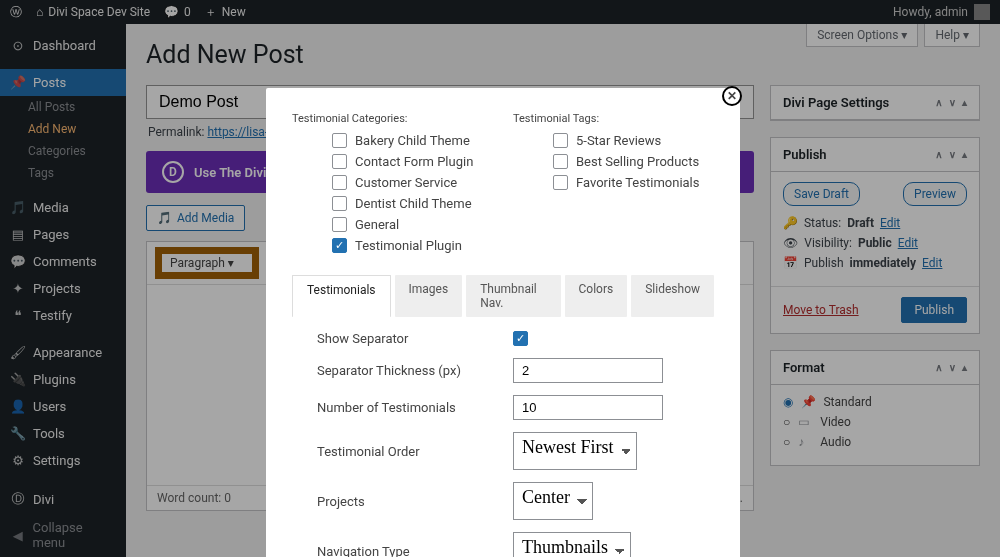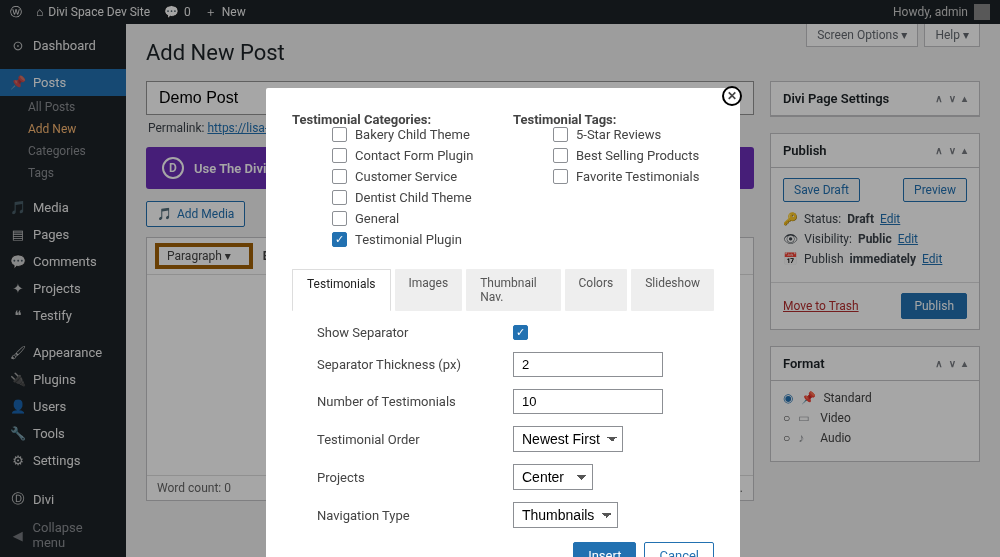--- a/index.html
+++ b/index.html
@@ -20,77 +20,77 @@
   .sidebar-item.current::after { content: ""; position: absolute; right: -6px; top: 50%; transform: translateY(-50%); border: 6px solid transparent; border-right-color: #f1f1f1; }
   .sidebar-sub { padding: 4px 10px 4px 28px; color: #8c8f94; font-size: 12px; }
   .sidebar-sub.active { color: #fdba74; }
   .sidebar-sep { height: 10px; }
   .sidebar .icon { width: 16px; display: inline-flex; justify-content: center; opacity: .8; }
   
   
   .content { flex: 1; position: relative; padding: 10px 20px; overflow: hidden; }
   .screen-meta { position: absolute; top: 0; right: 20px; display: flex; gap: 6px; }
   .screen-btn { background: #fff; border: 1px solid #c3c4c7; border-top: none; padding: 4px 10px; font-size: 12px; color: #646970; }
-  .page-title { font-size: 22px; font-weight: 400; color: #1d2327; margin: 6px 0 16px; }
+  .page-title { font-size: 25px; font-weight: 400; color: #1d2327; margin: 6px 0 16px; }
   
   .post-body { display: flex; gap: 16px; }
   .post-main { flex: 1; }
   .post-side { width: 210px; }
   
   .title-input { width: 100%; height: 34px; padding: 4px 12px; font-size: 16px; border: 1px solid #949494; background: #fff; }
   .permalink { font-size: 12px; color: #3c434a; margin: 6px 2px 12px; }
   .permalink a { color: #2271b1; text-decoration: underline; }
   
   .divi-btn { background: #6c2eb9; color: #fff; padding: 10px 16px; display: flex; align-items: center; gap: 10px; border-radius: 3px; font-size: 13px; font-weight: 600; margin-bottom: 12px; }
   .divi-btn .circle { width: 22px; height: 22px; border: 2px solid #fff; border-radius: 50%; display: flex; align-items: center; justify-content: center; font-size: 12px; }
   
   .media-btn { border: 1px solid #2271b1; color: #2271b1; padding: 5px 10px; display: inline-flex; align-items: center; gap: 5px; font-size: 12px; background: #fff; border-radius: 2px; margin-bottom: 10px; }
   
   .editor { border: 1px solid #c3c4c7; background: #fff; }
   .editor-toolbar { display: flex; align-items: center; padding: 5px 8px; border-bottom: 1px solid #ddd; gap: 10px; font-size: 12px; }
-  .editor-select { border: 4px solid #a16207; padding: 2px 18px 2px 8px; background: #fff; }
+  .editor-select { border: 7px solid #a16207; padding: 2px 18px 2px 8px; background: #fff; }
   .editor-body { height: 200px; }
   .editor-foot { border-top: 1px solid #ddd; padding: 5px 10px; display: flex; justify-content: space-between; font-size: 12px; color: #666; }
   
   .metabox { border: 1px solid #c3c4c7; background: #fff; margin-bottom: 16px; }
   .metabox-h { padding: 9px 12px; font-weight: 600; border-bottom: 1px solid #c3c4c7; display: flex; align-items: center; font-size: 13px; color: #1d2327; }
   .metabox-h .handle { margin-left: auto; display: flex; gap: 6px; color: #787c82; font-size: 10px; }
   .metabox-b { padding: 10px 12px; font-size: 12px; }
   .metabox-b .row { margin-bottom: 8px; color: #3c434a; }
   .metabox-b label { display: block; font-weight: 600; color: #1d2327; margin-bottom: 4px; }
   .wpselect { border: 1px solid #8c8f94; padding: 4px 22px 4px 8px; background: #fff; font-size: 12px; }
   .minor { display: flex; gap: 6px; margin-bottom: 10px; }
-  .btn-light { border: 1px solid #2271b1; background: #f6f7f7; color: #2271b1; padding: 4px 10px; font-size: 12px; border-radius: 2px; }
+  .btn-light { border: 1px solid #2271b1; background: #f6f7f7; color: #2271b1; padding: 4px 10px; font-size: 12px; border-radius: 10px; }
   .pub-row { display: flex; align-items: center; gap: 6px; font-size: 12px; color: #3c434a; margin-bottom: 6px; }
   .pub-row a { color: #2271b1; text-decoration: underline; }
   .metabox-foot { border-top: 1px solid #dcdcde; padding: 10px 12px; display: flex; justify-content: space-between; align-items: center; }
   .trash { color: #b32d2e; font-size: 12px; text-decoration: underline; }
   .btn-primary { background: #2271b1; color: #fff; border: 1px solid #2271b1; padding: 5px 12px; font-size: 12px; border-radius: 2px; }
   .radio-row { display: flex; align-items: center; gap: 8px; margin-bottom: 6px; font-size: 12px; }
   .radio-row .fi { color: #8c8f94; width: 14px; display: inline-flex; }
   
   
   .overlay { position: absolute; inset: 0; background: rgba(0,0,0,.35); }
   .modal { position: absolute; left: 266px; top: 88px; width: 474px; background: #fff; border-radius: 2px; padding: 24px 26px 18px; }
   .modal-close { position: absolute; right: -2px; top: -2px; width: 20px; height: 20px; border: 2px solid #000; border-radius: 50%; background: #fff; display: flex; align-items: center; justify-content: center; font-weight: 700; font-size: 12px; }
   .modal-cols { display: flex; gap: 20px; margin-bottom: 16px; }
   .modal-col { flex: 1; }
-  .modal-col h4 { font-size: 13px; font-weight: 700; }
+  .modal-col h4 { font-size: 11px; font-weight: 400; margin-bottom: 8px; }
   .chk-row { display: flex; align-items: center; gap: 8px; margin-bottom: 6px; font-size: 13px; padding-left: 40px; }
   .chk { width: 15px; height: 15px; border: 1px solid #8c8f94; border-radius: 2px; display: inline-flex; align-items: center; justify-content: center; background: #fff; flex-shrink: 0; }
   .chk.on { border-color: #2271b1; background: #2271b1; color: #fff; font-size: 11px; }
   
   .tabs { display: flex; gap: 4px; margin-bottom: 14px; }
   .tab { background: #eee; padding: 7px 14px; font-size: 12px; color: #555; border-radius: 1px; }
   .tab.active { background: #fff; border: 1px solid #ddd; border-bottom: none; font-weight: 400; color: #222; }
   
   .form-row { display: flex; align-items: center; margin-bottom: 12px; font-size: 13px; margin-left: 25px; }
   .form-row .lbl { width: 196px; }
   .form-row input[type=text] { width: 150px; padding: 4px 8px; border: 1px solid #8c8f94; font-size: 13px; }
-  .form-row .sel { border: 1px solid #8c8f94; padding: 4px 22px 4px 8px; background: #fff; font-size: 14px; appearance: none; background-image: linear-gradient(45deg, transparent 50%, #555 50%), linear-gradient(135deg, #555 50%, transparent 50%); background-position: right 10px center, right 5px center; background-size: 5px 5px; background-repeat: no-repeat; min-width: 80px; }
+  .form-row .sel { border: 1px solid #8c8f94; padding: 4px 22px 12px 8px; background: #fff; font-size: 18px; appearance: none; background-image: linear-gradient(45deg, transparent 50%, #555 50%), linear-gradient(135deg, #555 50%, transparent 50%); background-position: right 10px center, right 5px center; background-size: 5px 5px; background-repeat: no-repeat; min-width: 80px; font-family: Liberation Serif, serif; }
   
   .modal-foot { display: flex; justify-content: flex-end; gap: 8px; margin-top: 14px; }
   .btn-modal { background: #2271b1; color: #fff; border: 1px solid #2271b1; padding: 5px 14px; font-size: 13px; border-radius: 2px; }
   .btn-modal.outline { background: #fff; color: #2271b1; }
 </style>
 </head>
 <body>
 
 <div class="toolbar">
   <div class="toolbar-left">

